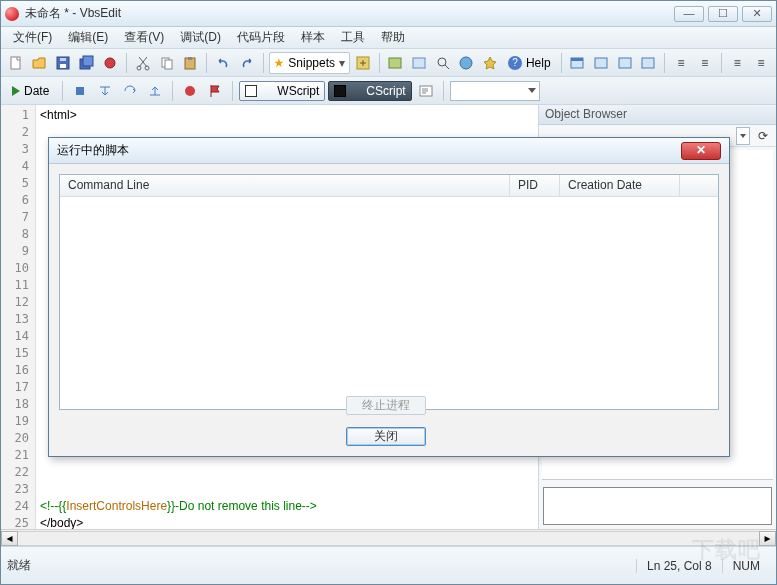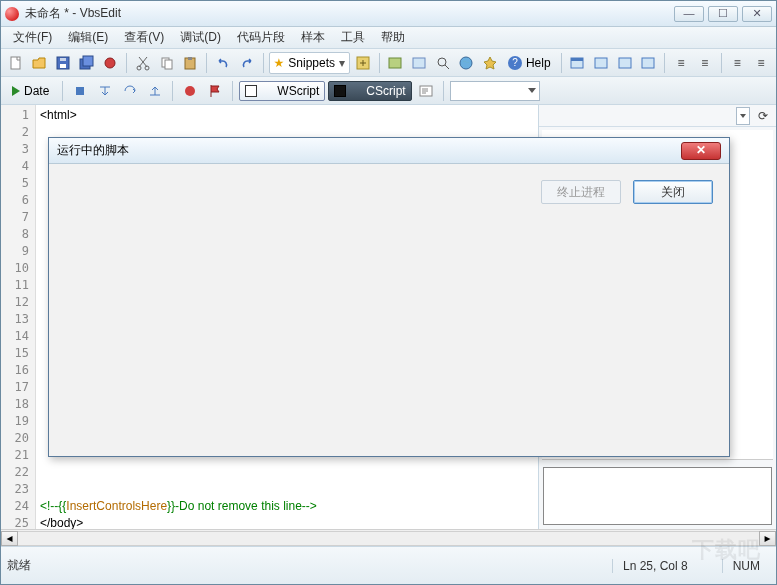--- a/index.html
+++ b/index.html
@@ -56,36 +56,36 @@
 .ob-lower { flex:1; border:1px solid #888; margin:4px; height:90px; background:#fff;}
 
 
 .hscroll { height:17px; background:#f0f0f0; border-top:1px solid #d0d0d0; display:flex; align-items:center;}
 .hscroll .arr{width:17px;height:15px;background:linear-gradient(#f8f8f8,#e0e0e0);border:1px solid #b0b0b0;display:flex;align-items:center;justify-content:center;}
 .hscroll .track{flex:1;background:#efefef;height:15px;border:1px solid #d0d0d0;border-left:none;border-right:none;}
 
 
 .status { height:38px; background:linear-gradient(#f4f8fb,#e4edf3); border-top:1px solid #c9d8e3; display:flex; align-items:center; padding:0 6px; color:#333;}
 .status .sp{flex:1;}
-.status .cell{border-left:1px solid #c2d1dc; padding:0 10px;margin-left:24px;}
+.status .cell{border-left:1px solid #c2d1dc; padding:0 10px;}
 
 
 .modal { position:absolute; left:47px; top:32px; width:682px; height:320px; border:1px solid #5a7a9a; background:#f2f2f2; box-shadow:2px 3px 8px rgba(0,0,0,.25); z-index:50; display:flex; flex-direction:column;}
 .modal-title { height:26px; background:linear-gradient(#f7fbff,#dbe9f4); border-bottom:1px solid #b8cad7; display:flex; align-items:center; padding:0 8px;}
 .modal-title span{flex:1;}
 .modal-close{width:40px;height:18px;background:linear-gradient(#ef7b7b,#c63333);border:1px solid #8a1f1f;border-radius:3px;color:#fff;text-align:center;line-height:15px;cursor:pointer;font-weight:bold;}
 .modal-body { flex:1; padding:10px; display:flex; flex-direction:column;}
 .listview { flex:1; border:1px solid #9fb6c7; background:#fff;}
 .lv-head { height:22px; display:flex; border-bottom:1px solid #d4dfe8;}
 .lv-col { border-right:1px solid #d4dfe8; background:linear-gradient(#fdfdfd,#ebf1f6); padding:3px 8px; color:#333;}
 .lv-col.cmd{flex:1;}
 .lv-col.pid{width:50px;}
 .lv-col.date{width:120px;}
 .lv-col.pad{width:38px;border-right:none;}
-.modal-foot { height:36px; display:flex; align-items:center; justify-content:flex-end; gap:12px; padding-right:6px;}
+.modal-foot { height:36px; display:flex; align-items:center; justify-content:flex-end; gap:12px; padding-right:6px;flex-direction:column;}
 .mbtn{min-width:80px;height:24px;border:1px solid #8fa8bc;border-radius:2px;background:linear-gradient(#fdfefe,#e5edf3);cursor:pointer;color:#333;}
 .mbtn:disabled{color:#999;border-color:#c5d0da;background:#f1f4f7;}
 .mbtn.primary{border-color:#4e8ac4;box-shadow:0 0 0 1px #a8cdef inset;}
 
 .watermark{position:absolute;right:16px;bottom:20px;font-size:22px;color:rgba(0,0,0,.07);font-weight:bold;letter-spacing:1px;pointer-events:none;}
 </style>
 </head>
 <body>
 
 <div class="window">
@@ -308,38 +308,47 @@
     <div class="gutter">
 1<br>2<br>3<br>4<br>5<br>6<br>7<br>8<br>9<br>10<br>11<br>12<br>13<br>14<br>15<br>16<br>17<br>18<br>19<br>20<br>21<br>22<br>23<br>24<br>25
     </div>
     <div class="code"><span class="tag">&lt;html&gt;</span>
 <br><br><br><br><br><br><br><br><br><br><br><br><br><br><br><br><br><br><br><br><br>
 <span class="cmt"><span>&lt;!--{{</span><span class="ins">InsertControlsHere</span><span>}}-Do not remove this line--&gt;</span></span>
 <span class="tag">&lt;/body&gt;</span>
 <span class="tag">&lt;/html&gt;</span></div>
 
     <div class="right-pane">
+      <div class="ob-title">Object Browser</div>
       <div class="ob-tool">
         <div class="dd2">
             <div class="t"></div>
           </div>
         <div class="tbtn" style="width:18px;height:18px">⟳</div>
       </div>
       <div class="ob-body">
         <div class="ob-upper"></div>
       </div>
       <div class="ob-lower"></div>
     </div>
 
     <div class="modal">
       <div class="modal-title">
         <span>运行中的脚本</span>
         <div class="modal-close">✕</div>
       </div>
       <div class="modal-body">
+        <div class="listview">
+          <div class="lv-head">
+            <div class="lv-col cmd">Command Line</div>
+            <div class="lv-col pid">PID</div>
+            <div class="lv-col date">Creation Date</div>
+            <div class="lv-col pad"></div>
+          </div>
+        </div>
         <div class="modal-foot">
           <button class="mbtn" disabled="">终止进程</button>
           <button class="mbtn primary">关闭</button>
         </div>
       </div>
     </div>
 
   </div>
 
   <div class="hscroll">

